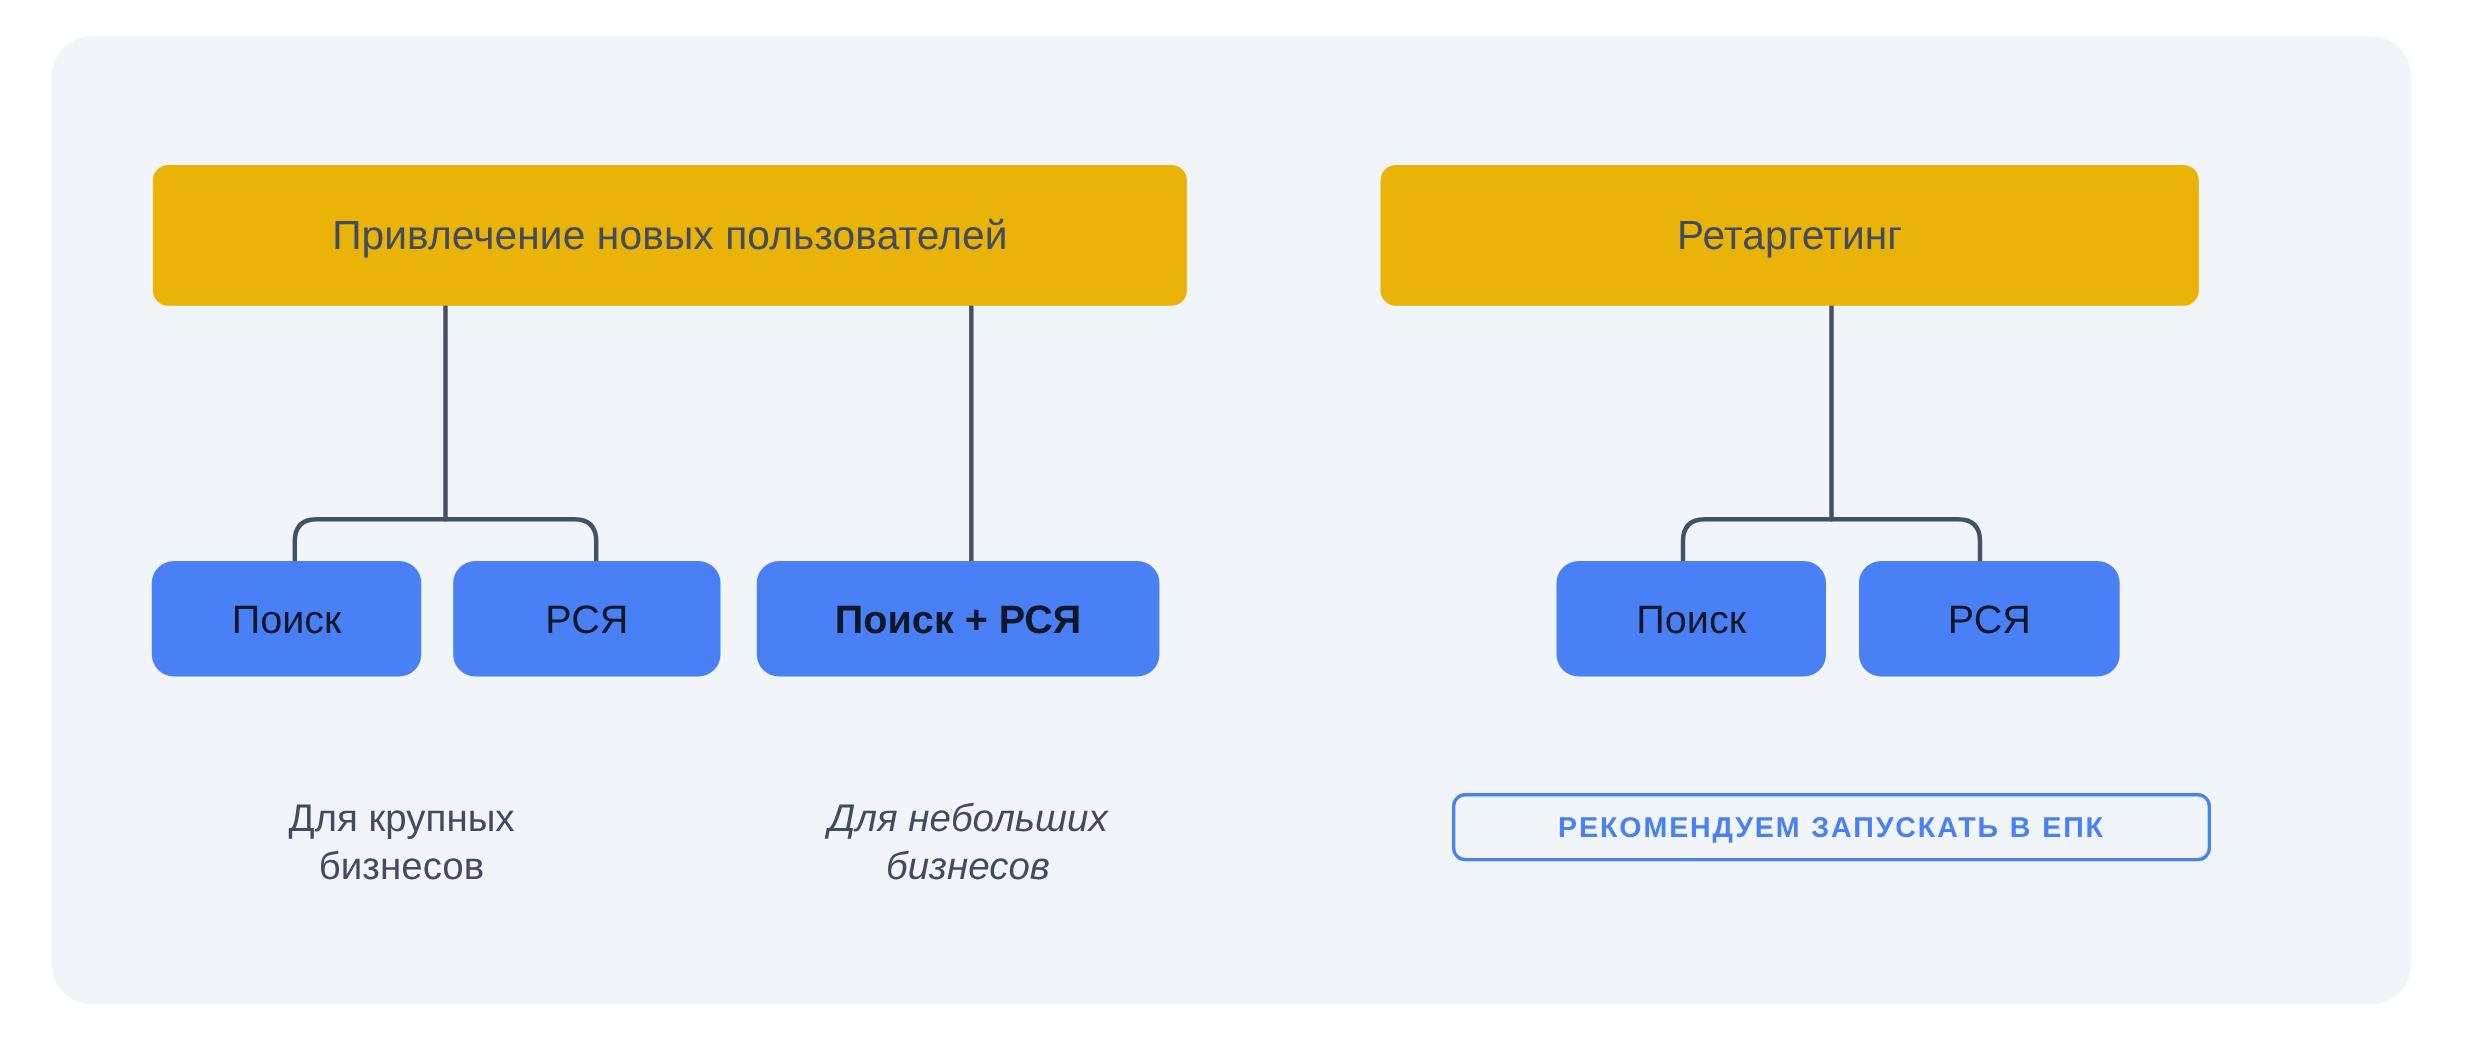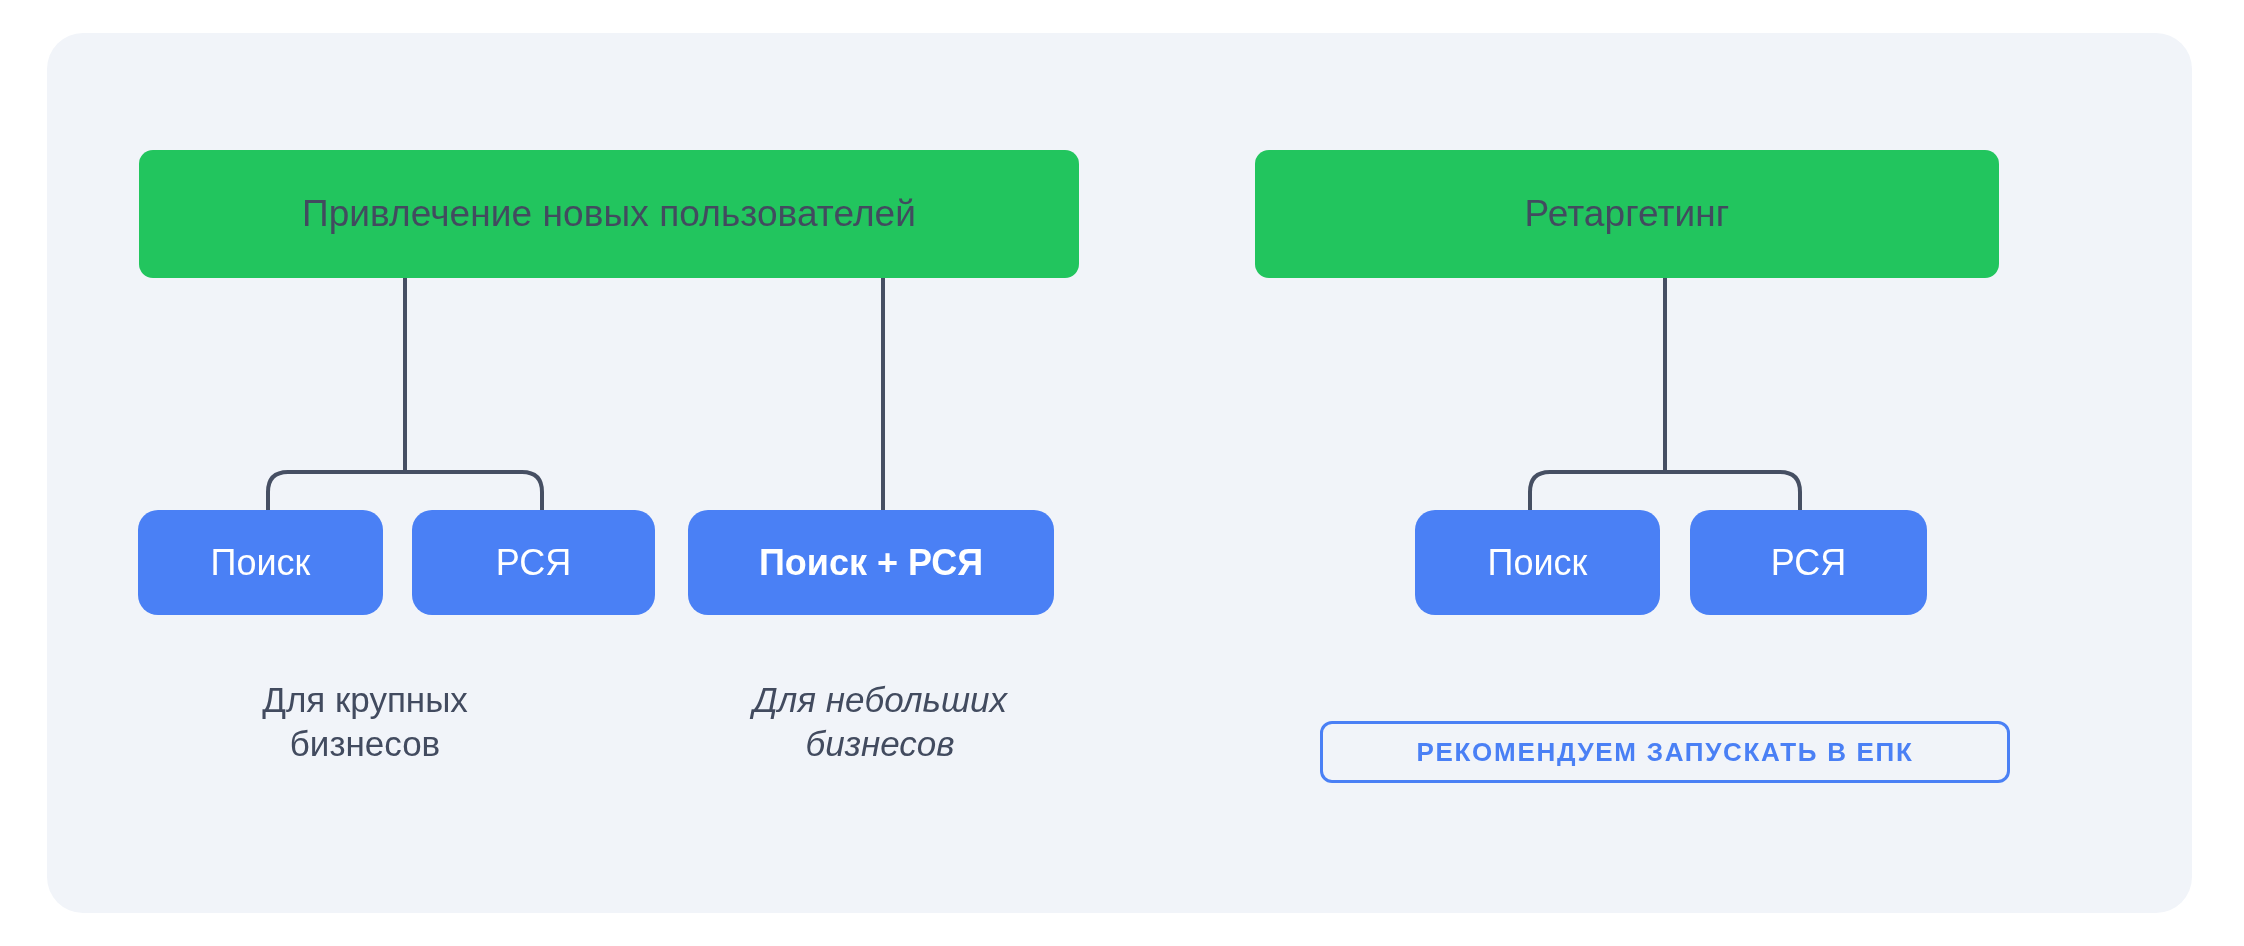--- a/index.html
+++ b/index.html
@@ -39,21 +39,21 @@
     left: 0;
     top: 0;
     width: 2244px;
     height: 946px;
     pointer-events: none;
   }
 
   
   .head-box {
     position: absolute;
-    background: #22c55e;
+    background: #eab308;
     border-radius: 14px;
     display: flex;
     align-items: center;
     justify-content: center;
     color: #424b5f;
     font-size: 37px;
     font-weight: 400;
     letter-spacing: 0.1px;
     white-space: nowrap;
   }
@@ -71,39 +71,40 @@
   }
 
   
   .chan-btn {
     position: absolute;
     background: #4a80f5;
     border-radius: 20px;
     display: flex;
     align-items: center;
     justify-content: center;
-    color: #ffffff;
+    color: #0f172a;
     font-size: 36px;
     font-weight: 400;
     white-space: nowrap;
   }
   .btn-l-search  { left: 138px;  top: 510px; width: 245px; height: 105px; }
   .btn-l-rsya    { left: 412px;  top: 510px; width: 243px; height: 105px; }
   .btn-l-combo   { left: 688px;  top: 510px; width: 366px; height: 105px; font-weight: bold; }
   .btn-r-search  { left: 1415px; top: 510px; width: 245px; height: 105px; }
   .btn-r-rsya    { left: 1690px; top: 510px; width: 237px; height: 105px; }
 
   
   .caption {
     position: absolute;
     text-align: center;
     color: #424b5f;
     font-size: 35px;
     line-height: 1.25;
     font-weight: 400;
+    margin-top: 44px;
   }
   .caption-large { left: 165px; top: 678px; width: 400px; }
   .caption-small { left: 630px; top: 678px; width: 500px; font-style: italic; }
 
   
   .badge {
     position: absolute;
     left: 1320px;
     top: 693px;
     width: 690px;

